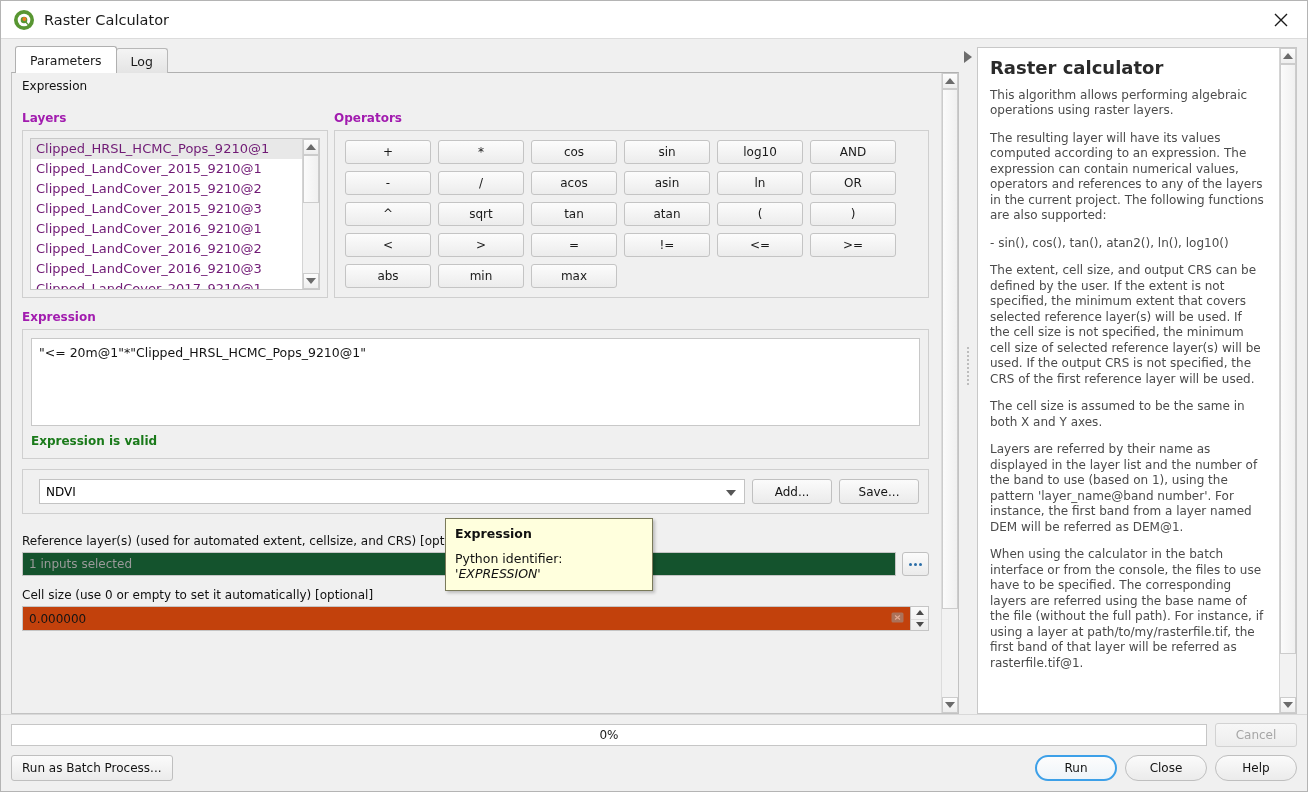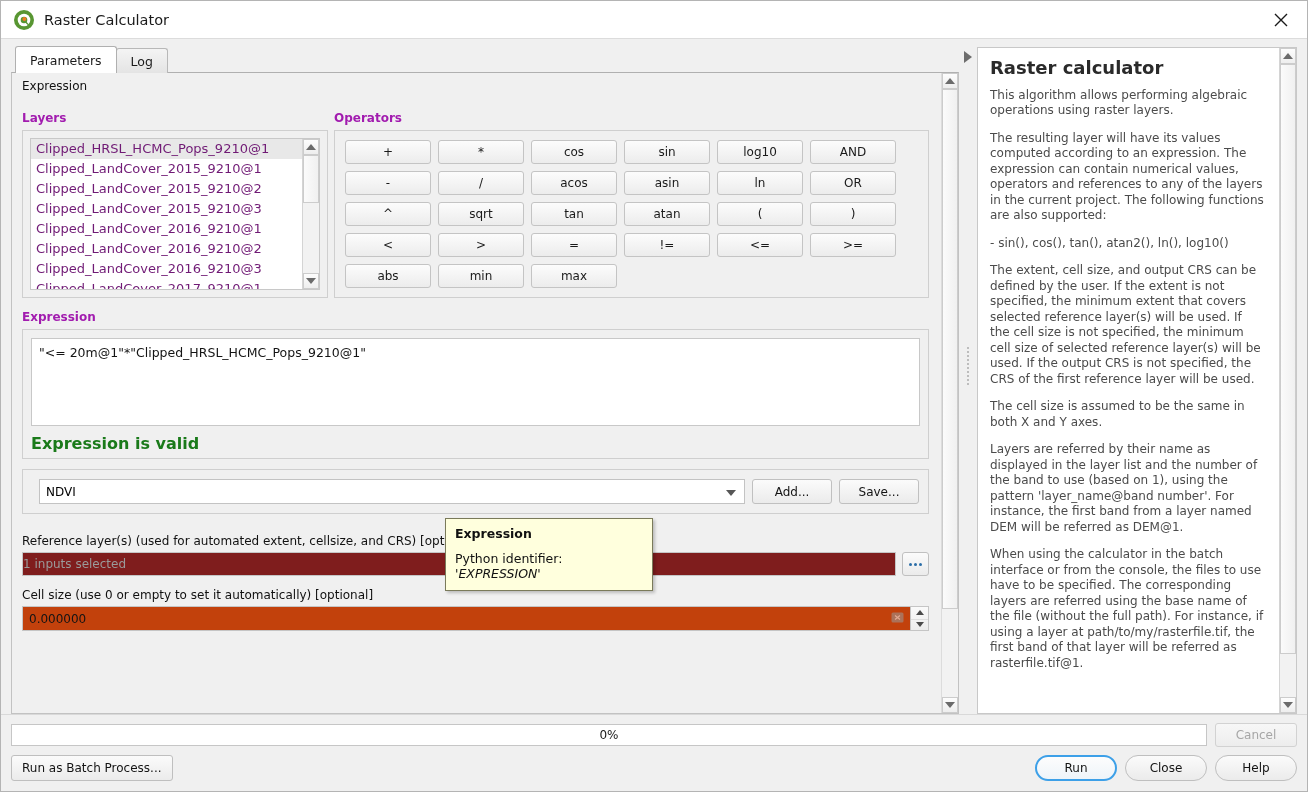--- a/index.html
+++ b/index.html
@@ -210,21 +210,21 @@
     padding: 6px 7px;
     font-size: 12.5px;
     color: #141414;
     overflow: hidden;
     white-space: pre-wrap;
     cursor: text;
   }
   #expr-valid {
     color: #1a7a1a;
     font-weight: bold;
-    font-size: 16px;
+    font-size: 12px;
     margin-top: 8px;
   }
 
   
   #pre-section { margin-top: 10px; }
   #pre-group { padding: 9px; }
   #pre-row { display: flex; align-items: center; gap: 7px; padding-left: 7px; }
   #combo {
     flex: 1 1 auto;
     height: 25px;
@@ -256,24 +256,24 @@
     cursor: pointer;
     font-family: "DejaVu Sans", "Liberation Sans", sans-serif;
   }
 
   
   #ref-section { margin-top: 20px; }
   #ref-row { display: flex; align-items: center; gap: 6px; margin-top: 4px; }
   #ref-input {
     flex: 1 1 auto;
     height: 24px;
-    background: #7f1d1d;
+    background: #14532d;
     border: 1px solid #c5c5c5;
     display: flex; align-items: center;
-    padding-left: 0;
+    padding-left: 6px;
     font-size: 12px;
     color: #9a9a9a;
     cursor: text;
   }
   #ref-dots {
     width: 27px; height: 24px;
     border: 1px solid #c0c0c0; border-radius: 3px;
     background: linear-gradient(to bottom,#fbfbfb,#ebebeb);
     display: flex; align-items: center; justify-content: center;
     gap: 2px; cursor: pointer;

